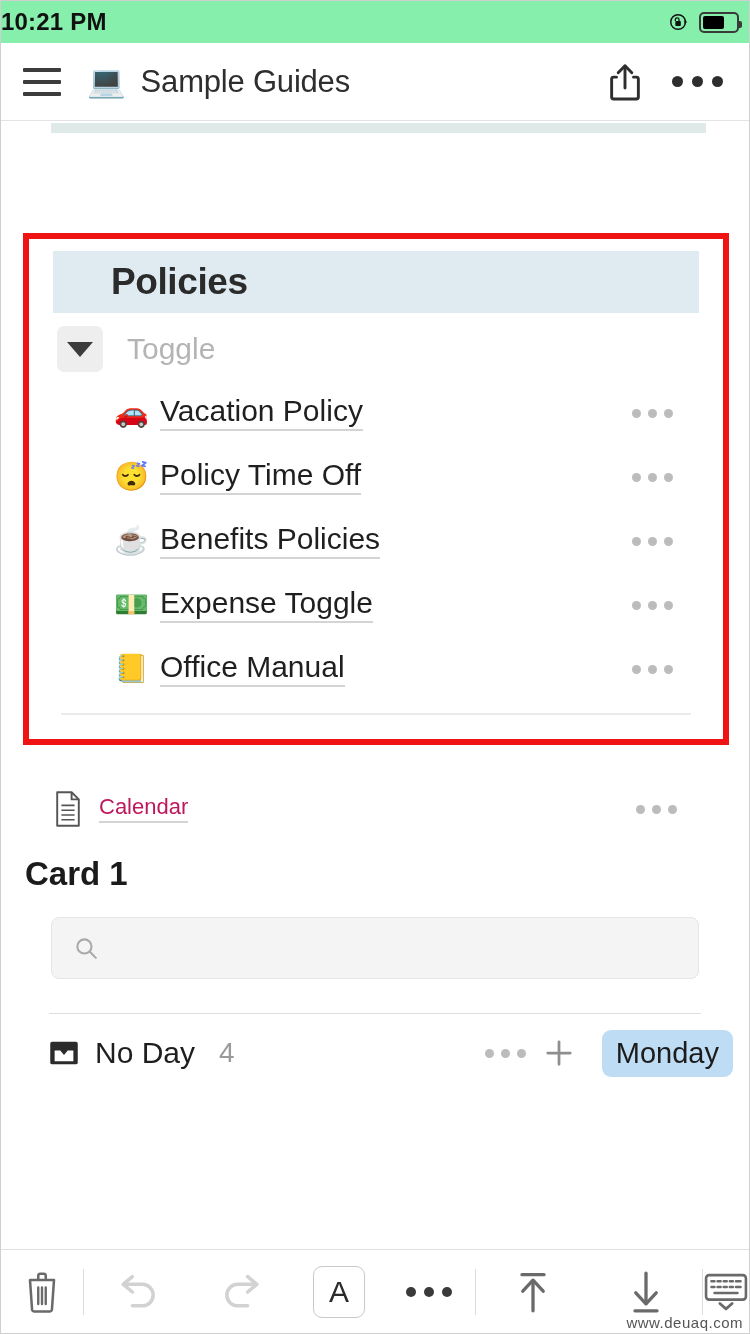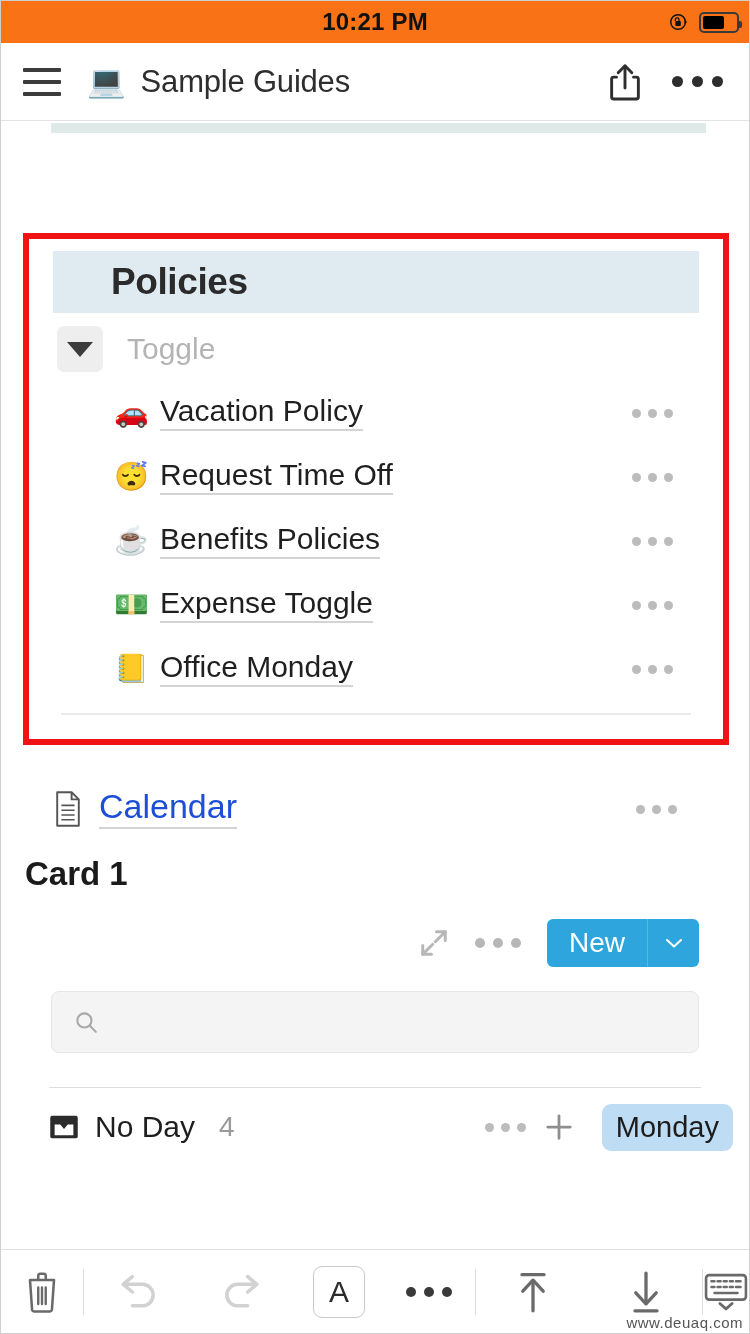--- a/index.html
+++ b/index.html
@@ -13,23 +13,23 @@
     position: relative;
     width: 750px; height: 1334px;
     background: #fff;
     display: flex; flex-direction: column;
     border: 1px solid #cfcfcf;
   }
 
   
   .statusbar {
     height: 42px; flex: 0 0 42px;
-    display: flex; align-items: center; justify-content: center;
+    display: flex; align-items: center; justify-content: flex-start;
     position: relative;
-    background: #f97316;
+    background: #86efac;
   }
   .statusbar .clock {
     font-size: 24px; font-weight: bold; color: #111;
     letter-spacing: .2px;
   }
   .status-right {
     position: absolute; right: 10px; top: 0; height: 42px;
     display: flex; align-items: center; gap: 9px;
   }
   .rot-lock { width: 22px; height: 22px; display:block; }
@@ -114,21 +114,21 @@
   .dots-gray { display:flex; gap:7px; margin-right: 22px; }
   .dots-gray i { width:9px;height:9px;border-radius:50%;background:#bcbcbc;display:block; }
 
   .hr-light { height:2px; background:#eaeaea; margin: 12px 4px 0 4px; }
 
   
   .calendar-block { position:absolute; left:0; top: 660px; width:100%; }
   .cal-row { display:flex; align-items:center; padding: 0 50px 0 52px; height: 56px; }
   .page-icon { width:30px; height:36px; flex:0 0 30px; }
   .cal-name {
-    font-size: 34px; color:#1d4ed8; margin-left: 16px;
+    font-size: 22px; color:#be185d; margin-left: 16px;
     border-bottom:2px solid #d4d4d4; padding-bottom:3px; line-height:1.05;
   }
   .flex1 { flex:1; }
   .card-title { font-size: 33px; font-weight:bold; color:#1b1b1b; padding: 18px 0 0 24px; }
 
   .toolbar-row {
     display:flex; align-items:center; justify-content:flex-end;
     padding: 26px 50px 0 0; gap: 0;
   }
   .expand-icon { width: 30px; height:30px; margin-right: 26px; }
@@ -255,21 +255,21 @@
             <div class="spacer"></div>
             <div class="dots-gray">
                 <i></i>
                 <i></i>
                 <i></i>
               </div>
           </div>
 
           <div class="policy-item">
             <div class="emo">😴</div>
-            <div class="name">Request Time Off</div>
+            <div class="name">Policy Time Off</div>
             <div class="spacer"></div>
             <div class="dots-gray">
                 <i></i>
                 <i></i>
                 <i></i>
               </div>
           </div>
 
           <div class="policy-item">
             <div class="emo">☕</div>
@@ -288,21 +288,21 @@
             <div class="spacer"></div>
             <div class="dots-gray">
                 <i></i>
                 <i></i>
                 <i></i>
               </div>
           </div>
 
           <div class="policy-item">
             <div class="emo">📒</div>
-            <div class="name">Office Monday</div>
+            <div class="name">Office Manual</div>
             <div class="spacer"></div>
             <div class="dots-gray">
                 <i></i>
                 <i></i>
                 <i></i>
               </div>
           </div>
 
         </div>
 
@@ -322,40 +322,20 @@
         <div class="flex1"></div>
         <div class="dots-gray">
             <i></i>
             <i></i>
             <i></i>
           </div>
       </div>
 
       <div class="card-title">Card 1</div>
 
-      <div class="toolbar-row">
-        <svg class="expand-icon" viewBox="0 0 24 24">
-          <path d="M14 3 H21 V10" fill="none" stroke="#b7b7b7" stroke-width="2.4" stroke-linecap="round" stroke-linejoin="round"></path>
-          <path d="M10 21 H3 V14" fill="none" stroke="#b7b7b7" stroke-width="2.4" stroke-linecap="round" stroke-linejoin="round"></path>
-          <path d="M21 3 L13 11 M3 21 L11 13" stroke="#b7b7b7" stroke-width="2.4" stroke-linecap="round"></path>
-        </svg>
-        <div class="dots-gray">
-            <i></i>
-            <i></i>
-            <i></i>
-          </div>
-        <div class="newbtn">
-          <div class="lbl">New</div>
-          <div class="car">
-            <svg class="chev" viewBox="0 0 20 12">
-              <path d="M3 3 L10 9.5 L17 3" fill="none" stroke="#fff" stroke-width="2.1" stroke-linecap="round" stroke-linejoin="round"></path>
-            </svg>
-          </div>
-        </div>
-      </div>
 
       <div class="searchbox">
         <svg class="search-icon" viewBox="0 0 24 24">
           <circle cx="10" cy="10" r="6.8" fill="none" stroke="#a9a9a9" stroke-width="2"></circle>
           <path d="M15.2 15.2 L21 21" stroke="#a9a9a9" stroke-width="2" stroke-linecap="round"></path>
         </svg>
       </div>
 
       <div class="div-line"></div>
 

